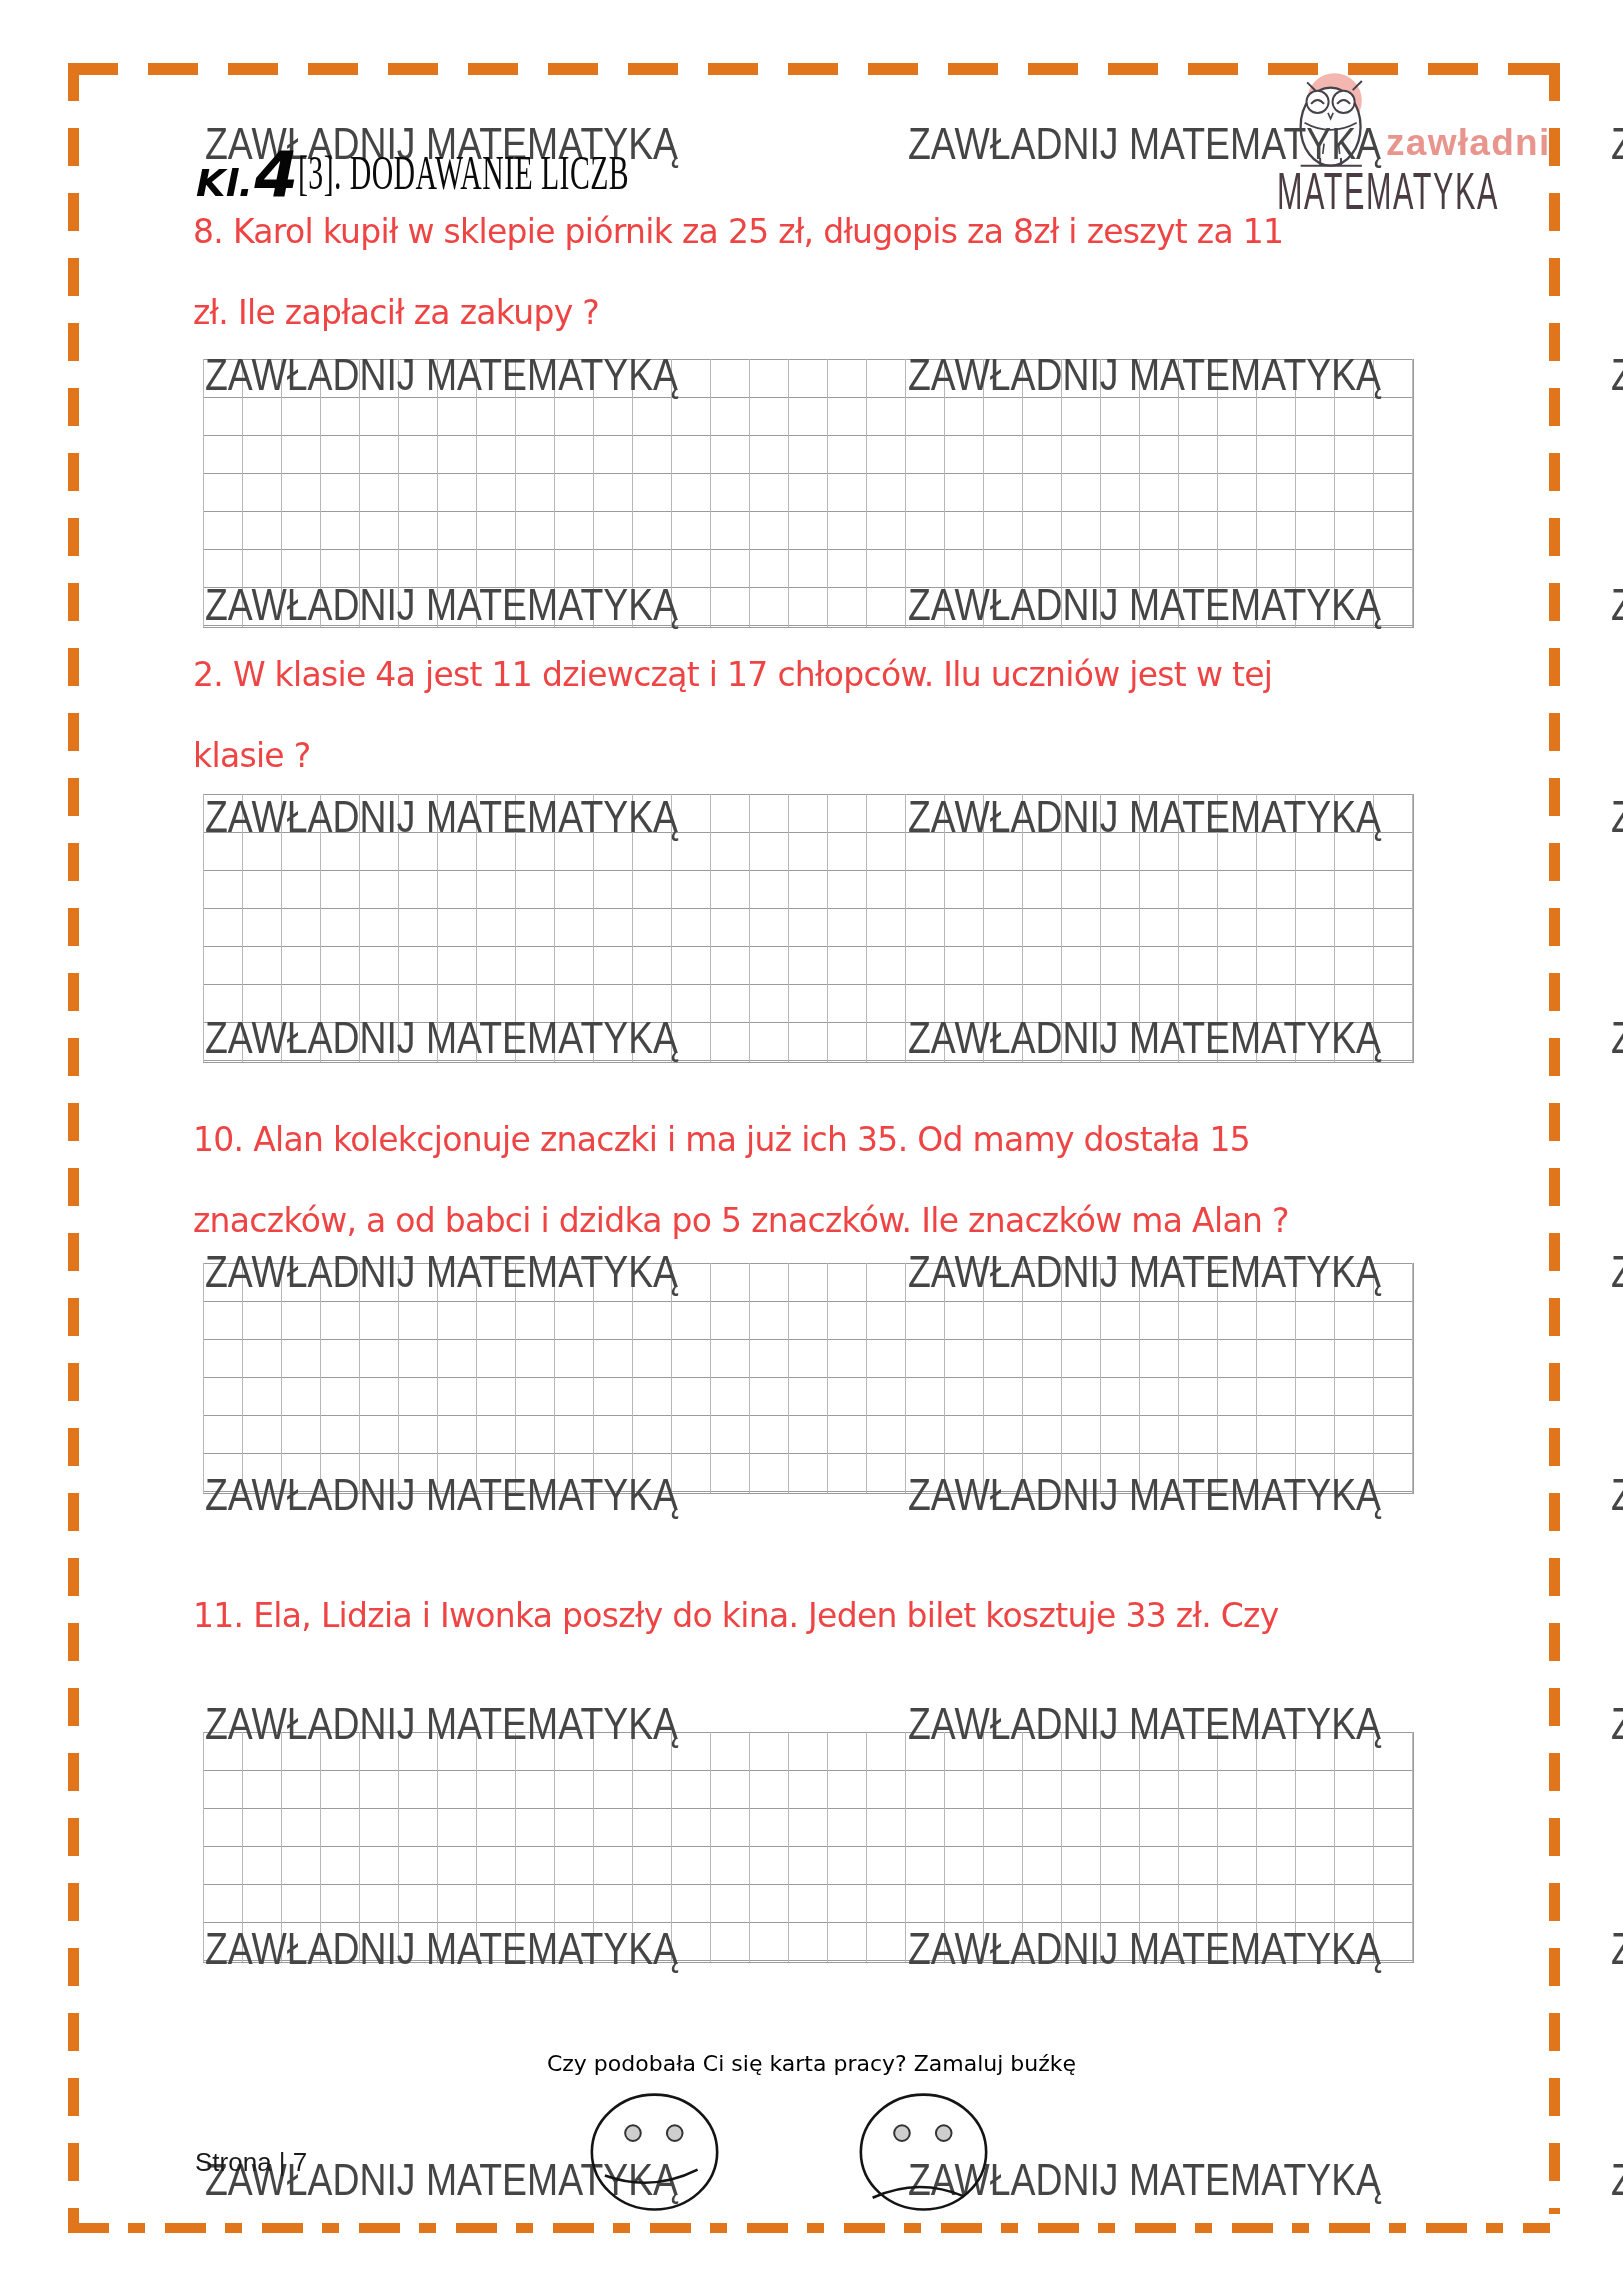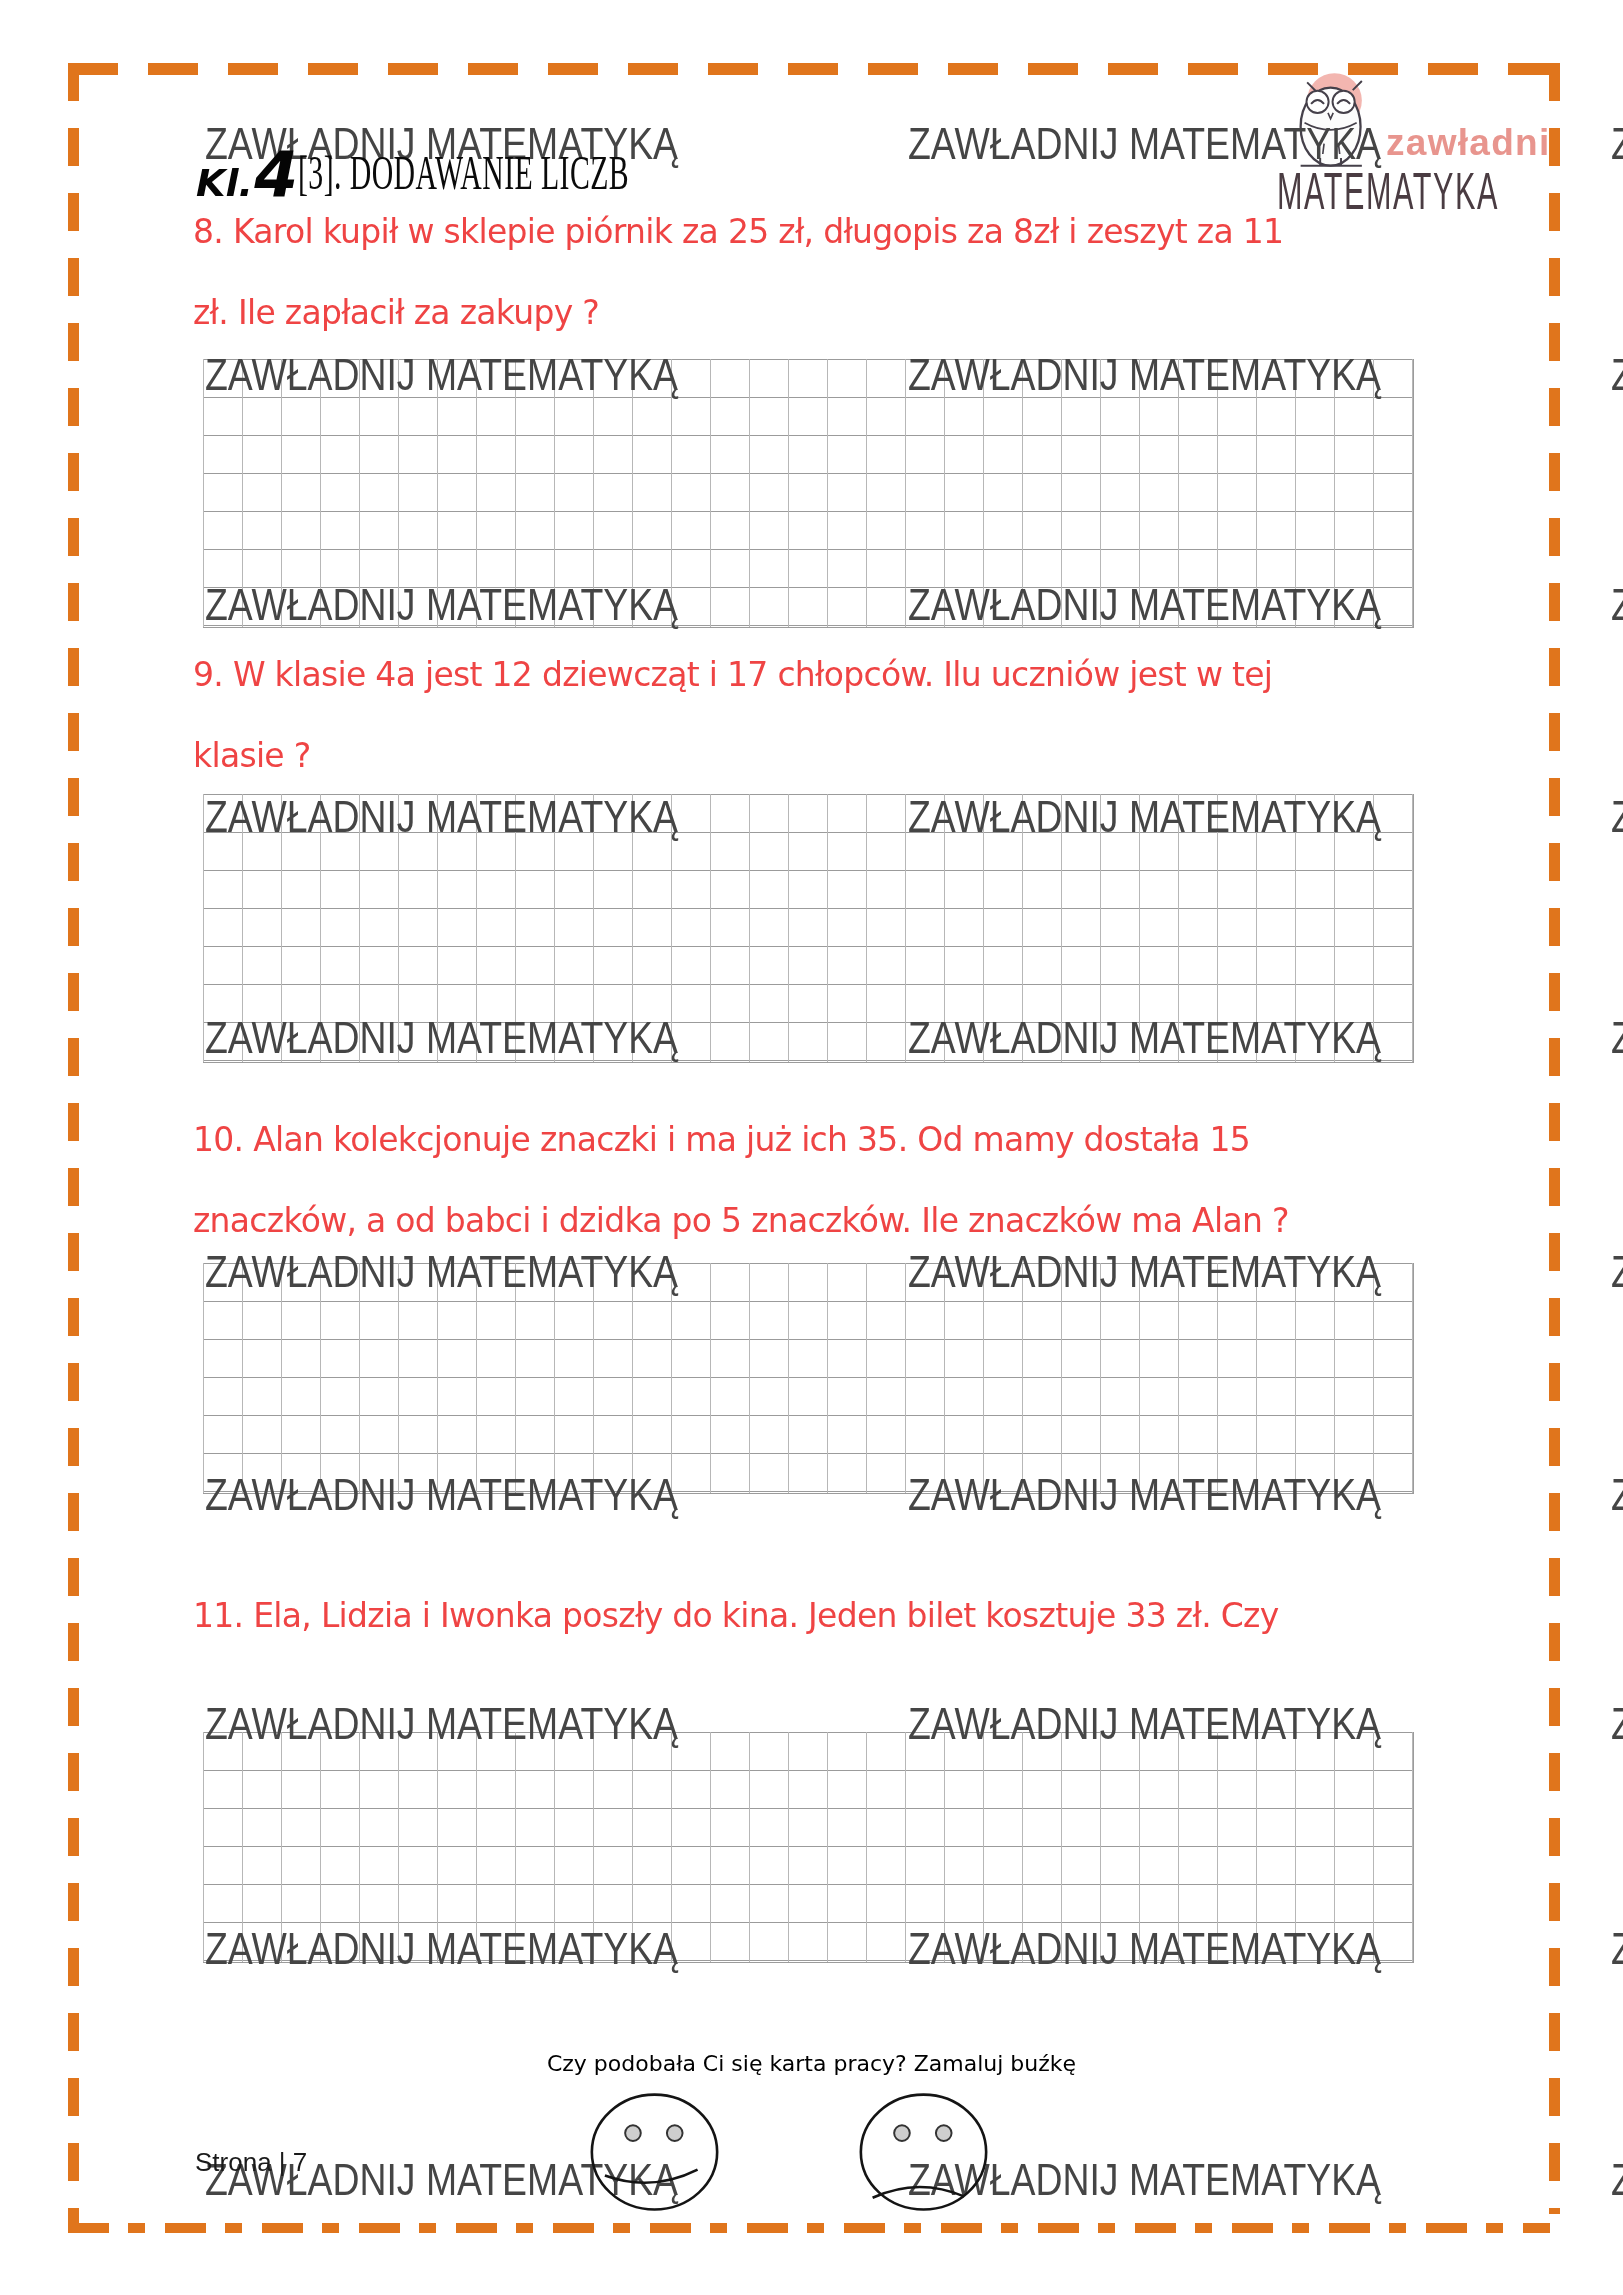--- a/index.html
+++ b/index.html
@@ -172,21 +172,21 @@
   <div class="kl-badge">
     <span class="kl-small">Kl.</span>
     <span class="kl-big">4</span>
   </div>
   <div class="topic">[3]. DODAWANIE LICZB</div>
 
   <div class="pline" style="top:211px">8. Karol kupił w sklepie piórnik za 25 zł, długopis za 8zł i zeszyt za 11</div>
   <div class="pline" style="top:292px">zł. Ile zapłacił za zakupy ?</div>
   <div class="grid rows7" style="top:359px"></div>
 
-  <div class="pline" style="top:654px">9. W klasie 4a jest 12 dziewcząt i 17 chłopców. Ilu uczniów jest w tej</div>
+  <div class="pline" style="top:654px">2. W klasie 4a jest 11 dziewcząt i 17 chłopców. Ilu uczniów jest w tej</div>
   <div class="pline" style="top:735px">klasie ?</div>
   <div class="grid rows7" style="top:794px"></div>
 
   <div class="pline" style="top:1119px">10. Alan kolekcjonuje znaczki i ma już ich 35. Od mamy dostała 15</div>
   <div class="pline" style="top:1200px">znaczków, a od babci i dzidka po 5 znaczków. Ile znaczków ma Alan ?</div>
   <div class="grid rows6" style="top:1263px"></div>
 
   <div class="pline" style="top:1595px">11. Ela, Lidzia i Iwonka poszły do kina. Jeden bilet kosztuje 33 zł. Czy</div>
   <div class="grid rows6" style="top:1732px"></div>
 

